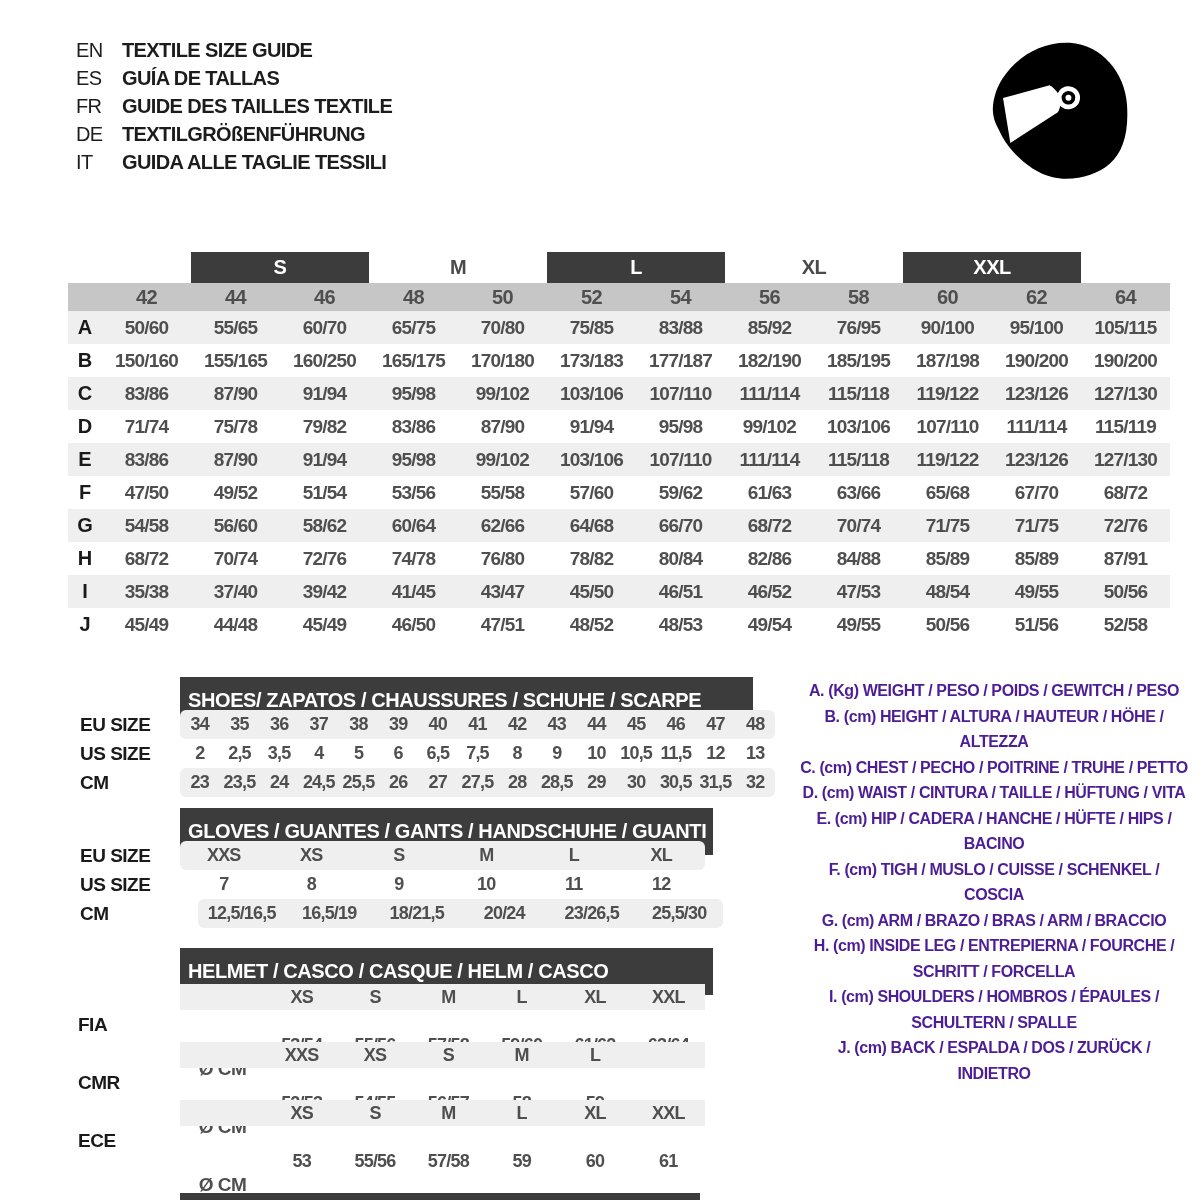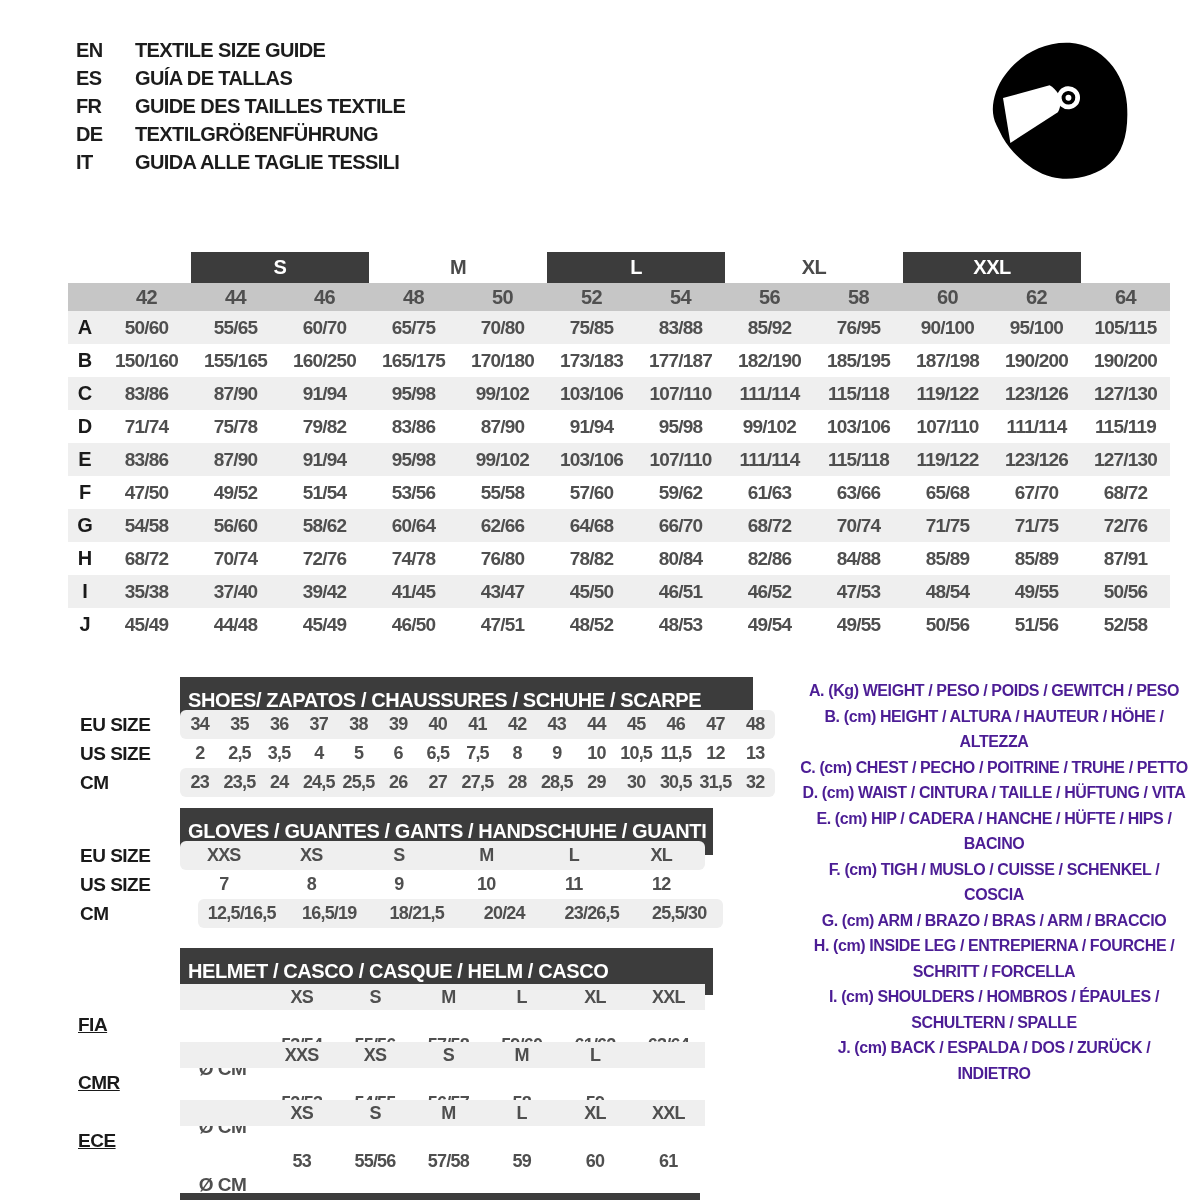--- a/index.html
+++ b/index.html
@@ -1,22 +1,22 @@
 <!DOCTYPE html>
 <html><head>
 <meta charset="utf-8">
 <style>
   html,body{margin:0;padding:0;width:1200px;height:1200px;background:#fff;overflow:hidden;
     font-family:"Liberation Sans",sans-serif;-webkit-font-smoothing:antialiased;}
 
   
   .lang-block{position:absolute;left:76px;top:36px;color:#1c1c1c;}
   .lang-row{display:flex;height:28px;align-items:center;}
-  .lang-code{width:46px;font-weight:bold;font-size:20px;letter-spacing:-0.6px;}
-  .lang-title{font-weight:bold;font-size:20px;letter-spacing:-0.6px;white-space:nowrap;margin-left:13px;}
+  .lang-code{width:46px;font-weight:normal;font-size:20px;letter-spacing:-0.6px;}
+  .lang-title{font-weight:bold;font-size:20px;letter-spacing:-0.6px;white-space:nowrap;}
 
   
   .helmet-icon{position:absolute;left:982px;top:26px;width:158px;height:172px;}
 
   
   .main-table{position:absolute;left:68px;top:252px;width:1102px;}
   .grid13{display:grid;grid-template-columns:34px repeat(12,1fr);}
   .size-label-row{height:31px;}
   .sz{display:flex;align-items:center;justify-content:center;font-weight:bold;font-size:20px;letter-spacing:-0.5px;}
   .sz.dark{background:#3c3c3c;color:#fff;}
@@ -43,21 +43,21 @@
   .grow{position:absolute;left:180px;width:525px;height:29px;display:grid;grid-template-columns:repeat(6,1fr);}
   .grayband{background:#efefef;border-radius:6px;}
   .cell{display:flex;align-items:center;justify-content:center;font-weight:bold;font-size:18px;color:#4f4f4f;letter-spacing:-0.8px;white-space:nowrap;}
 
   
   .helmet-groups{position:absolute;left:180px;top:984px;width:525px;}
   .hgroup{position:relative;margin-bottom:3px;}
   .hband{height:26px;background:#efefef;display:grid;grid-template-columns:85px repeat(6,1fr);}
   .hval{height:29px;display:grid;grid-template-columns:85px repeat(6,1fr);}
   .hlabel{position:absolute;left:-102px;top:26px;height:29px;display:flex;align-items:center;
-    font-weight:bold;font-size:19px;color:#1a1a1a;letter-spacing:-0.5px;text-decoration:underline;}
+    font-weight:bold;font-size:19px;color:#1a1a1a;letter-spacing:-0.5px;}
   .hdia{display:flex;align-items:center;justify-content:center;font-weight:bold;font-size:19px;color:#4f4f4f;letter-spacing:-0.5px;margin-top:48px;}
 
   
   .legend{position:absolute;left:800px;top:678px;width:388px;color:#4c1d95;text-align:center;}
   .legend-item{font-weight:bold;font-size:16px;line-height:25.5px;letter-spacing:-0.4px;}
 
   
   #bottom-cut{position:absolute;left:180px;top:1193px;width:520px;height:7px;background:#3c3c3c;}
 </style>
 </head>

